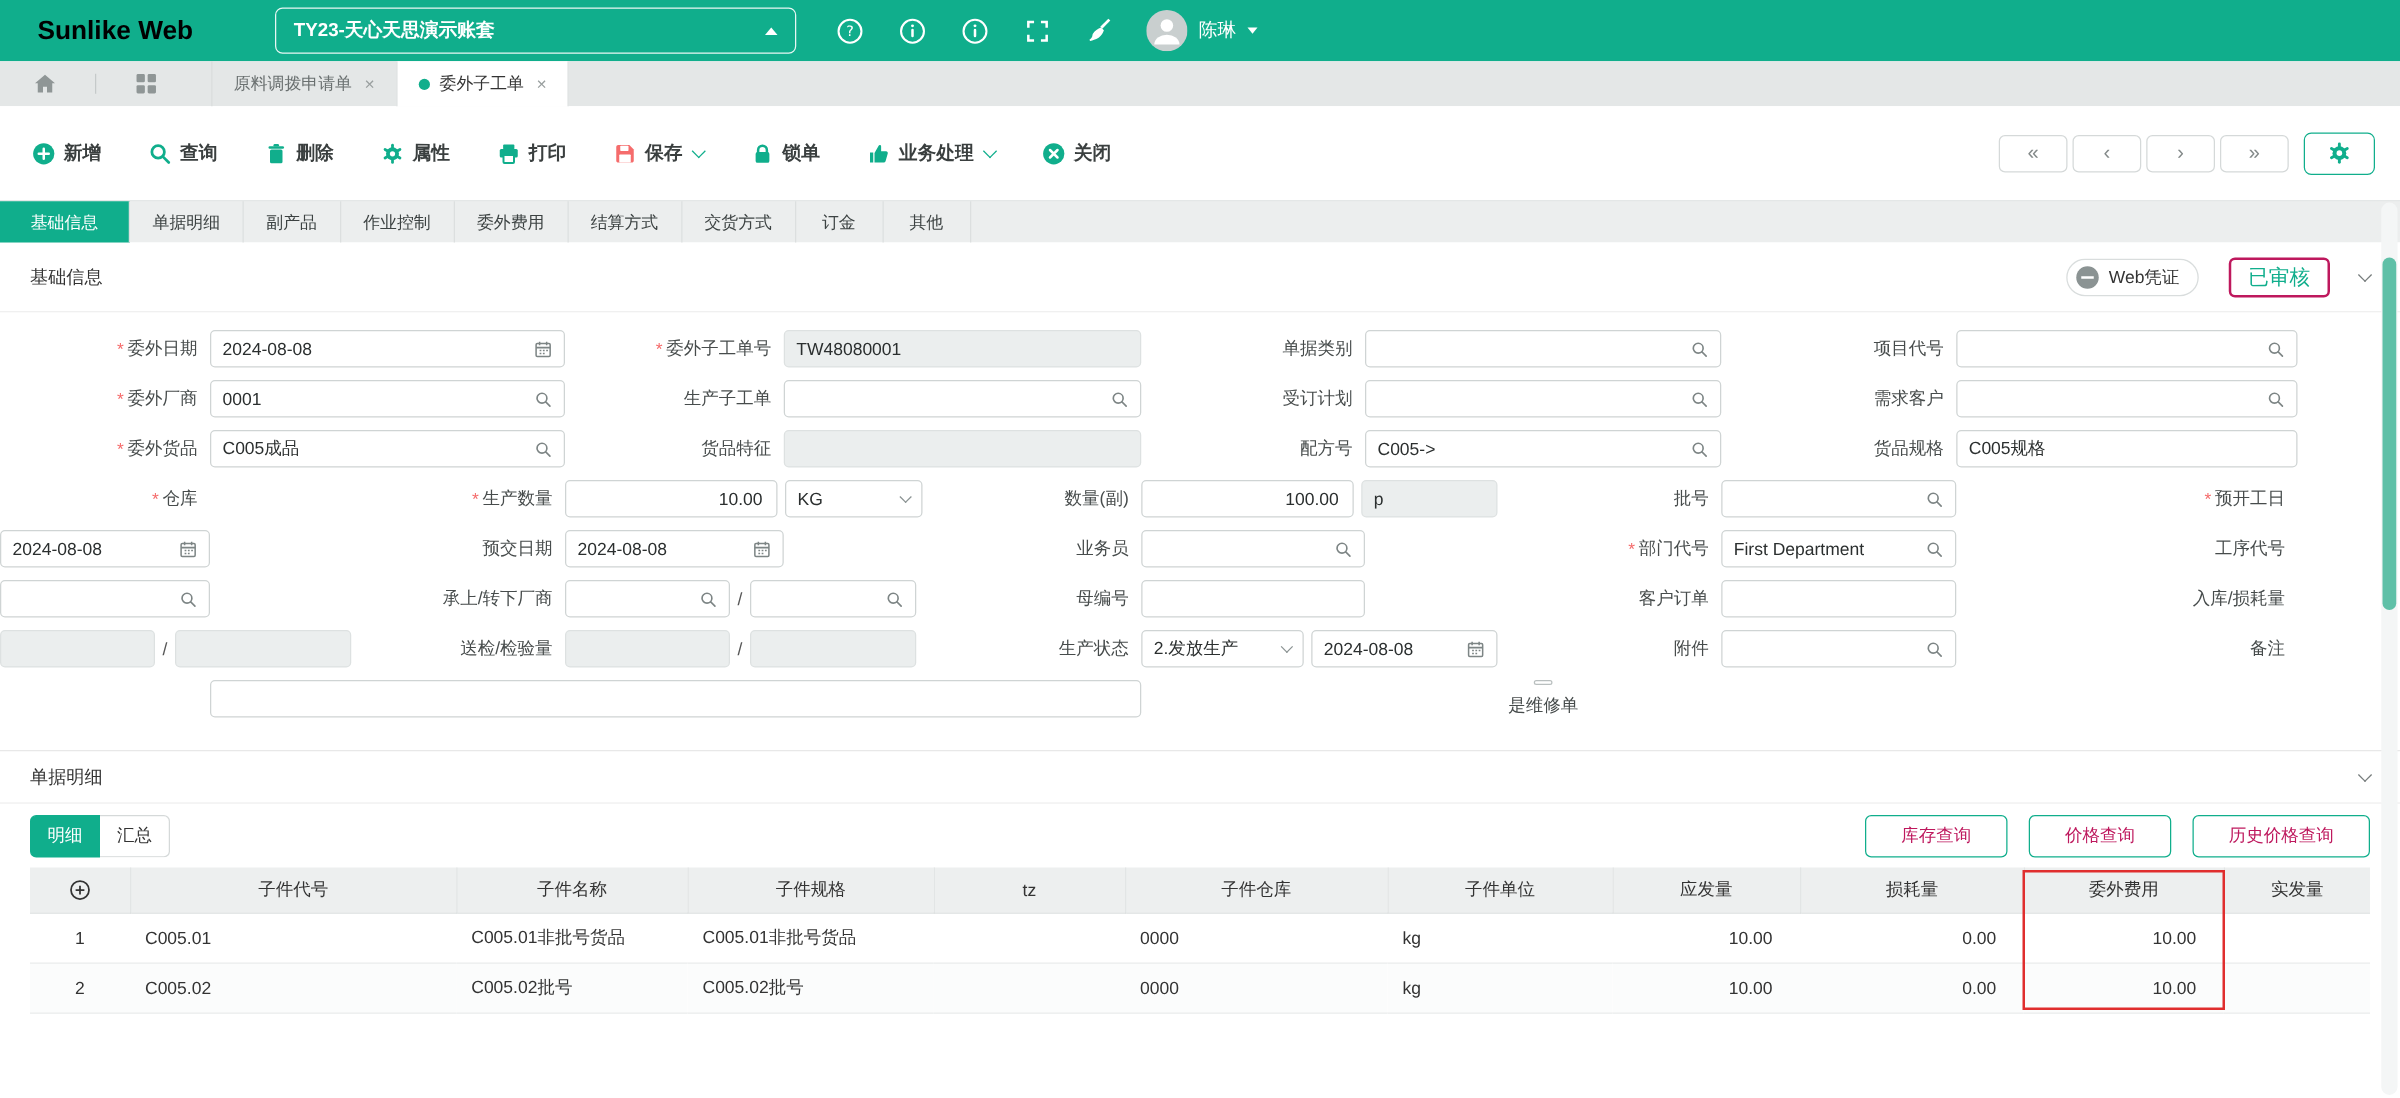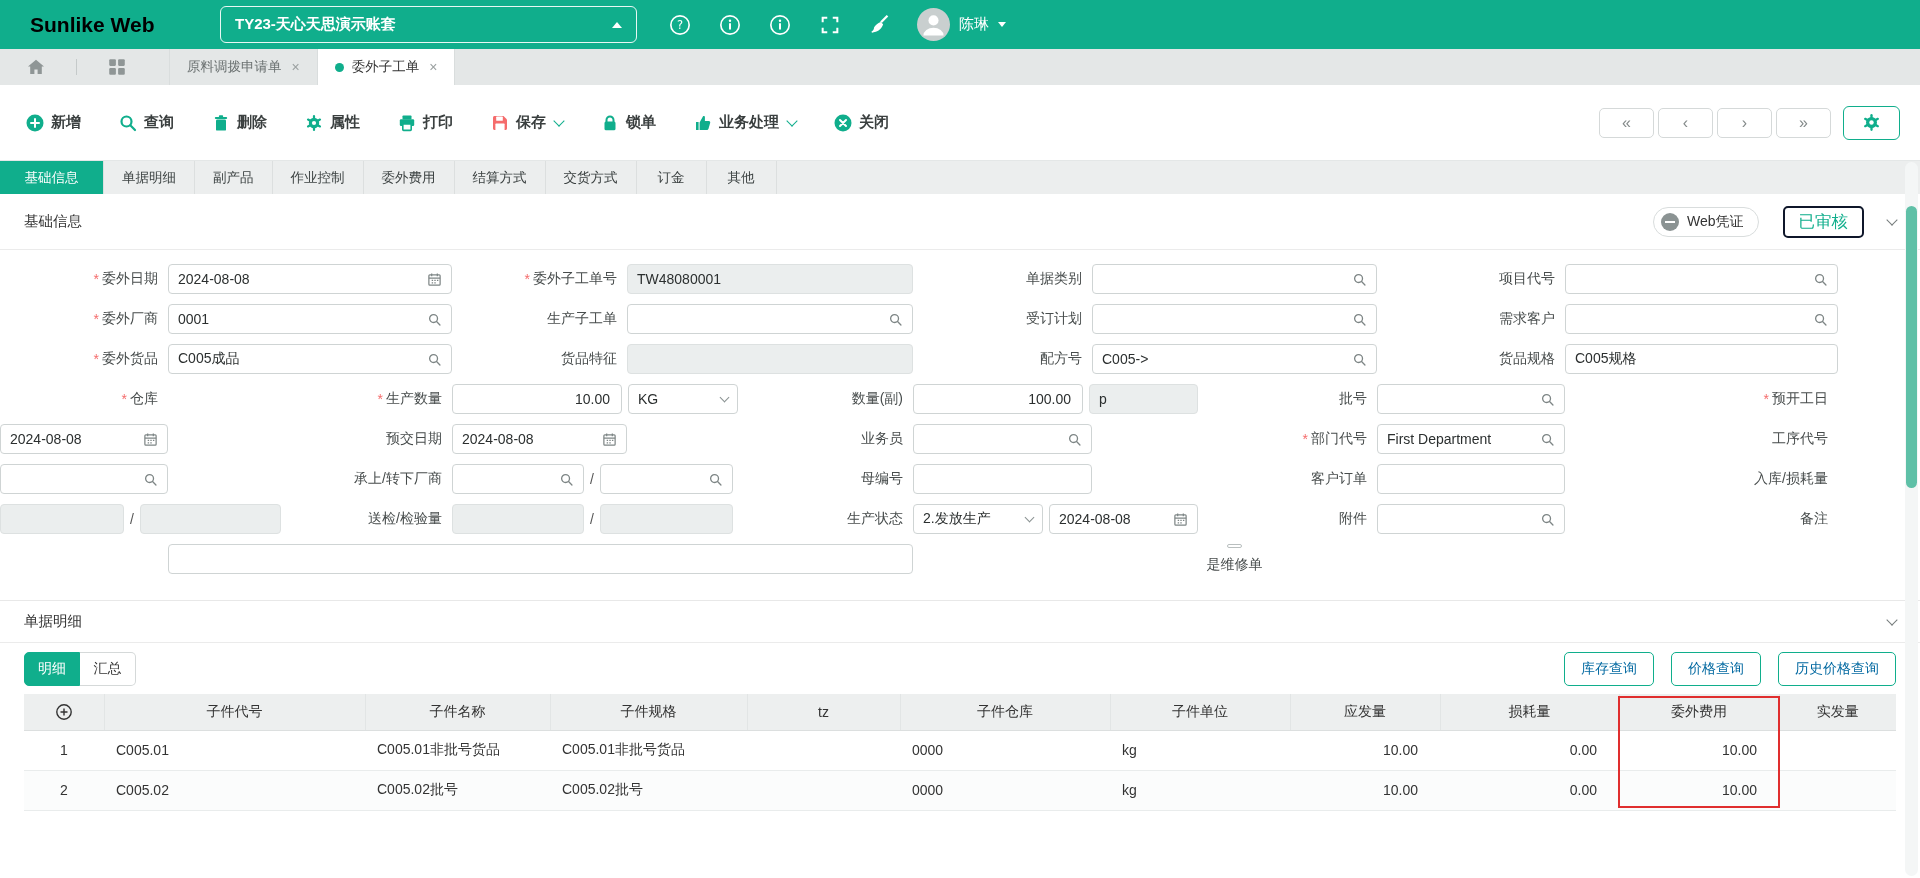--- a/index.html
+++ b/index.html
@@ -54,21 +54,21 @@
   .ptab.act{background:#10ae8c;color:#fff;min-width:104px;}
 
   
   .sec-head{height:56px;display:flex;align-items:center;padding:0 24px;border-bottom:1px solid #ebebeb;background:#fff;}
   .sec-head.small{height:43px;border-top:1px solid #e8e8e8;}
   .sec-title{font-size:14.5px;color:#333;}
   .sec-right{margin-left:auto;display:flex;align-items:center;gap:24px;}
   .pill{height:30px;background:#fff;border:1px solid #d9dddd;border-radius:16px;display:flex;align-items:center;gap:8px;padding:0 14px 0 7px;font-size:14px;color:#333;cursor:pointer;}
   .minus-circle{width:18px;height:18px;border-radius:50%;background:#8b9393;position:relative;}
   .minus-circle::after{content:"";position:absolute;left:4px;right:4px;top:8px;height:2px;background:#fff;}
-  .badge{height:32px;border:2px solid #0f172a;color:#10ae8c;border-radius:5px;display:flex;align-items:center;justify-content:center;font-size:16.5px;padding:0 14px;background:#fff;}
+  .badge{height:32px;border:2px solid #be185d;color:#10ae8c;border-radius:5px;display:flex;align-items:center;justify-content:center;font-size:16.5px;padding:0 14px;background:#fff;}
 
   
   .form-grid{display:grid;grid-template-columns:168px 284px 175px 286px 179px 285px 188px 273px;row-gap:10px;padding:14px 0 26px 0;background:#fff;}
   .f-lbl{height:30px;display:flex;align-items:center;justify-content:flex-end;padding-right:10px;font-size:14px;color:#474c4c;white-space:nowrap;}
   .req{color:#f56c6c;margin-right:3px;}
   .f-ctls{display:flex;align-items:center;gap:6px;}
   .ctl{height:30px;border:1px solid #cfd4d4;border-radius:4px;background:#fff;display:flex;align-items:center;padding:0 9px;font-size:14px;color:#2b2f2f;flex:1;min-width:0;}
   .ctl .val{flex:1;overflow:hidden;white-space:nowrap;}
   .ctl.num .val{text-align:right;padding-right:2px;}
   .ctl.dis{background:#ebeeee;border-color:#dde1e1;}
@@ -79,21 +79,21 @@
   .cbox{width:15px;height:15px;border:1px solid #b9bfbf;border-radius:2px;background:#fff;cursor:pointer;}
 
   
   .detail-bar{height:51px;display:flex;align-items:center;padding:0 24px;background:#fff;}
   .seg{display:flex;}
   .vtab{width:56px;height:34px;display:flex;align-items:center;justify-content:center;font-size:14px;border:1px solid #d5d9d9;background:#fff;color:#333;cursor:pointer;}
   .vtab:first-child{border-radius:5px 0 0 5px;}
   .vtab:last-child{border-radius:0 5px 5px 0;border-left:none;}
   .vtab.act{background:#10ae8c;border-color:#10ae8c;color:#fff;}
   .q-btns{margin-left:auto;display:flex;gap:17px;}
-  .qbtn{height:34px;padding:0 16px;border:1px solid #10ae8c;color:#0369a1;background:#fff;border-radius:5px;font-size:14px;display:flex;align-items:center;cursor:pointer;justify-content:flex-end;}
+  .qbtn{height:34px;padding:0 28px;border:1px solid #10ae8c;color:#be185d;background:#fff;border-radius:5px;font-size:14px;display:flex;align-items:center;cursor:pointer;justify-content:flex-end;}
 
   .tbl-wrap{margin:0 24px;position:relative;background:#fff;}
   table{border-collapse:collapse;table-layout:fixed;width:1872px;font-size:14px;}
   thead th{height:36px;background:#edefef;font-weight:normal;color:#333;border-bottom:1px solid #dcdfdf;border-right:1px solid #e2e5e5;text-align:center;}
   thead th:last-child{border-right:none;}
   tbody td{height:40px;border-bottom:1px solid #e9ecec;color:#333;overflow:hidden;white-space:nowrap;}
   td.l{padding-left:12px;text-align:left;}
   td.r{text-align:right;padding-right:22px;}
   td.c{text-align:center;}
   tbody tr.alt{background:#fbfcfc;}

